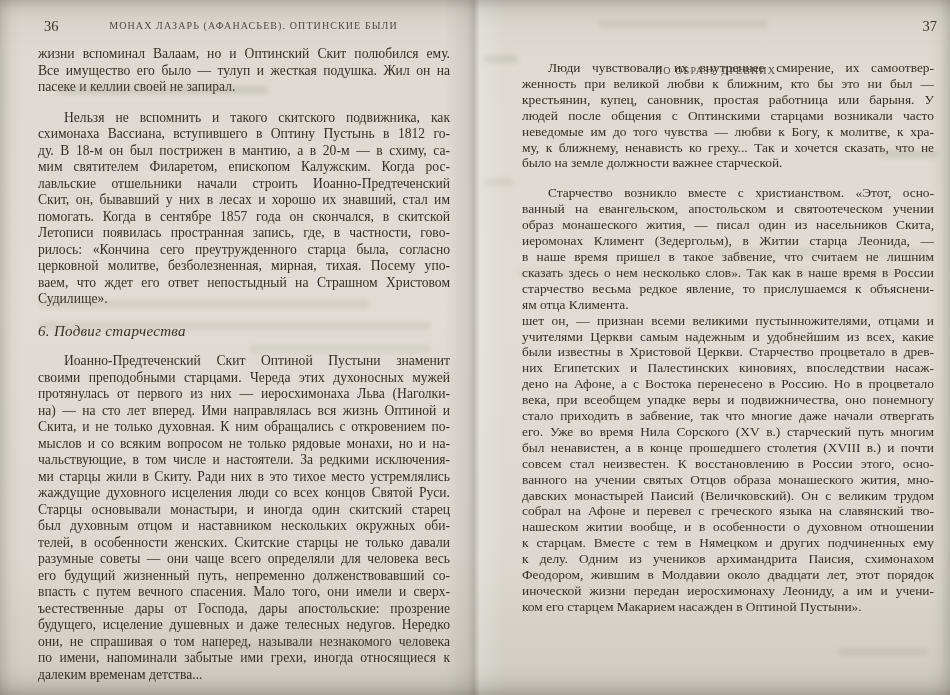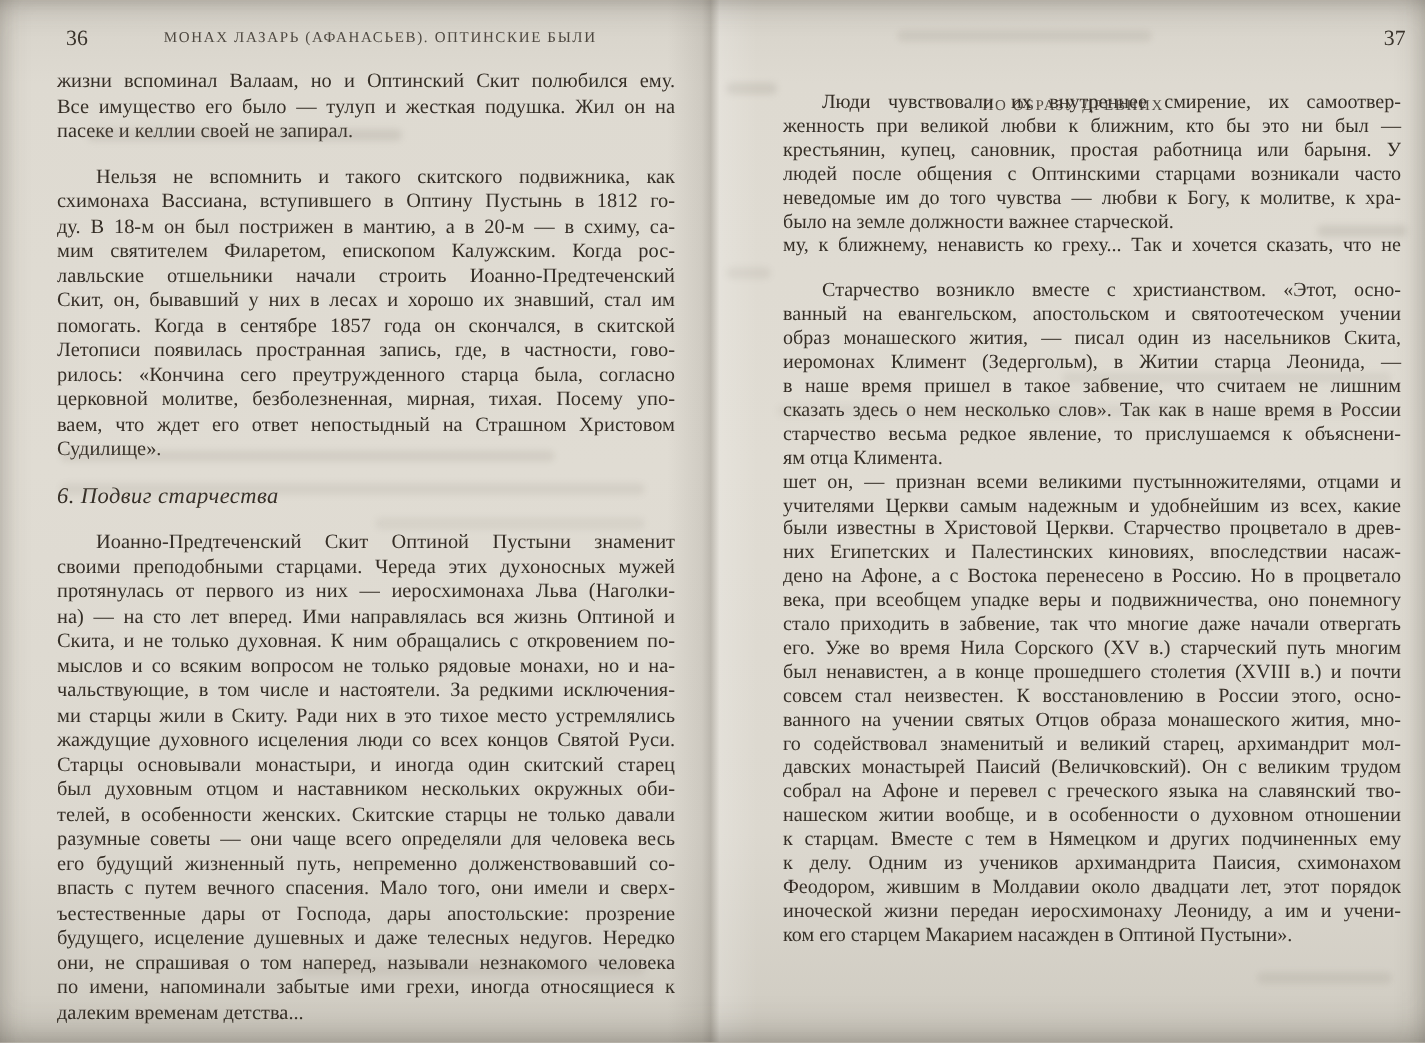--- a/index.html
+++ b/index.html
@@ -146,22 +146,22 @@
       <span class="running-head">ПО ОБРАЗУ ДРЕВНИХ</span>
       <span class="page-num">37</span>
     </div>
     <div class="body-text">
         <div class="para">
           <div class="line indent">Люди чувствовали их внутреннее смирение, их самоотвер-</div>
           <div class="line">женность при великой любви к ближним, кто бы это ни был —</div>
           <div class="line">крестьянин, купец, сановник, простая работница или барыня. У</div>
           <div class="line">людей после общения с Оптинскими старцами возникали часто</div>
           <div class="line">неведомые им до того чувства — любви к Богу, к молитве, к хра-</div>
+          <div class="line">му, к ближнему, ненависть ко греху... Так и хочется сказать, что не</div>
           <div class="line last">было на земле должности важнее старческой.</div>
-          <div class="line">му, к ближнему, ненависть ко греху... Так и хочется сказать, что не</div>
         </div>
         <div class="para">
           <div class="line indent">Старчество возникло вместе с христианством. «Этот, осно-</div>
           <div class="line">ванный на евангельском, апостольском и святоотеческом учении</div>
           <div class="line">образ монашеского жития, — писал один из насельников Скита,</div>
           <div class="line">иеромонах Климент (Зедергольм), в Житии старца Леонида, —</div>
           <div class="line">в наше время пришел в такое забвение, что считаем не лишним</div>
           <div class="line">сказать здесь о нем несколько слов». Так как в наше время в России</div>
           <div class="line">старчество весьма редкое явление, то прислушаемся к объяснени-</div>
           <div class="line last">ям отца Климента.</div>
@@ -171,21 +171,20 @@
           <div class="line">учителями Церкви самым надежным и удобнейшим из всех, какие</div>
           <div class="line">были известны в Христовой Церкви. Старчество процветало в древ-</div>
           <div class="line">них Египетских и Палестинских киновиях, впоследствии насаж-</div>
           <div class="line">дено на Афоне, а с Востока перенесено в Россию. Но в процветало</div>
           <div class="line">века, при всеобщем упадке веры и подвижничества, оно понемногу</div>
           <div class="line">стало приходить в забвение, так что многие даже начали отвергать</div>
           <div class="line">его. Уже во время Нила Сорского (XV в.) старческий путь многим</div>
           <div class="line">был ненавистен, а в конце прошедшего столетия (XVIII в.) и почти</div>
           <div class="line">совсем стал неизвестен. К восстановлению в России этого, осно-</div>
           <div class="line">ванного на учении святых Отцов образа монашеского жития, мно-</div>
-          <div class="line">го содействовал знаменитый и великий старец, архимандрит мол-</div>
           <div class="line">давских монастырей Паисий (Величковский). Он с великим трудом</div>
           <div class="line">собрал на Афоне и перевел с греческого языка на славянский тво-</div>
           <div class="line">нашеском житии вообще, и в особенности о духовном отношении</div>
           <div class="line">к старцам. Вместе с тем в Нямецком и других подчиненных ему</div>
           <div class="line">к делу. Одним из учеников архимандрита Паисия, схимонахом</div>
           <div class="line">Феодором, жившим в Молдавии около двадцати лет, этот порядок</div>
           <div class="line">иноческой жизни передан иеросхимонаху Леониду, а им и учени-</div>
           <div class="line last">ком его старцем Макарием насажден в Оптиной Пустыни».</div>
         </div>
       </div>

